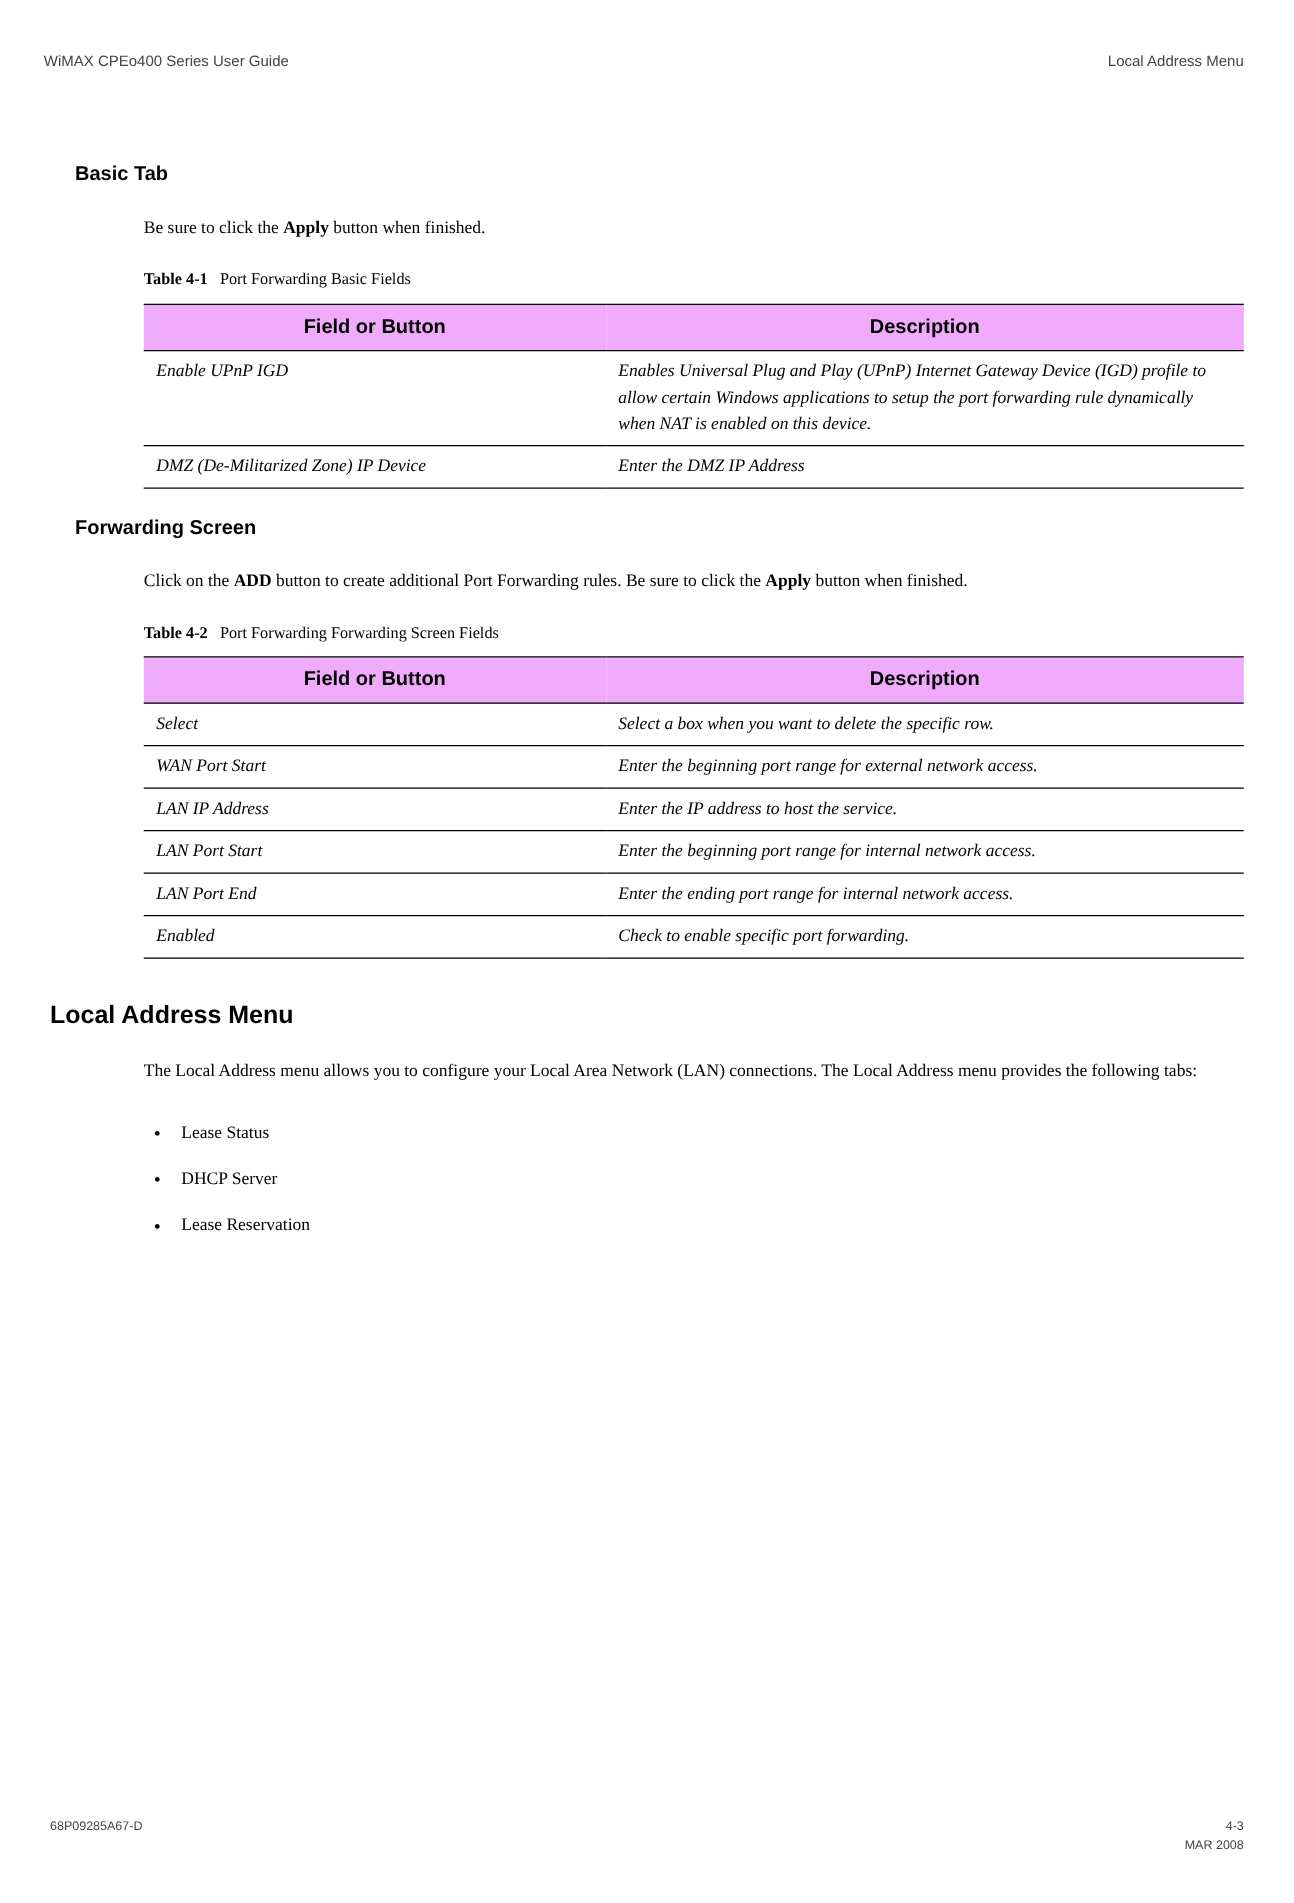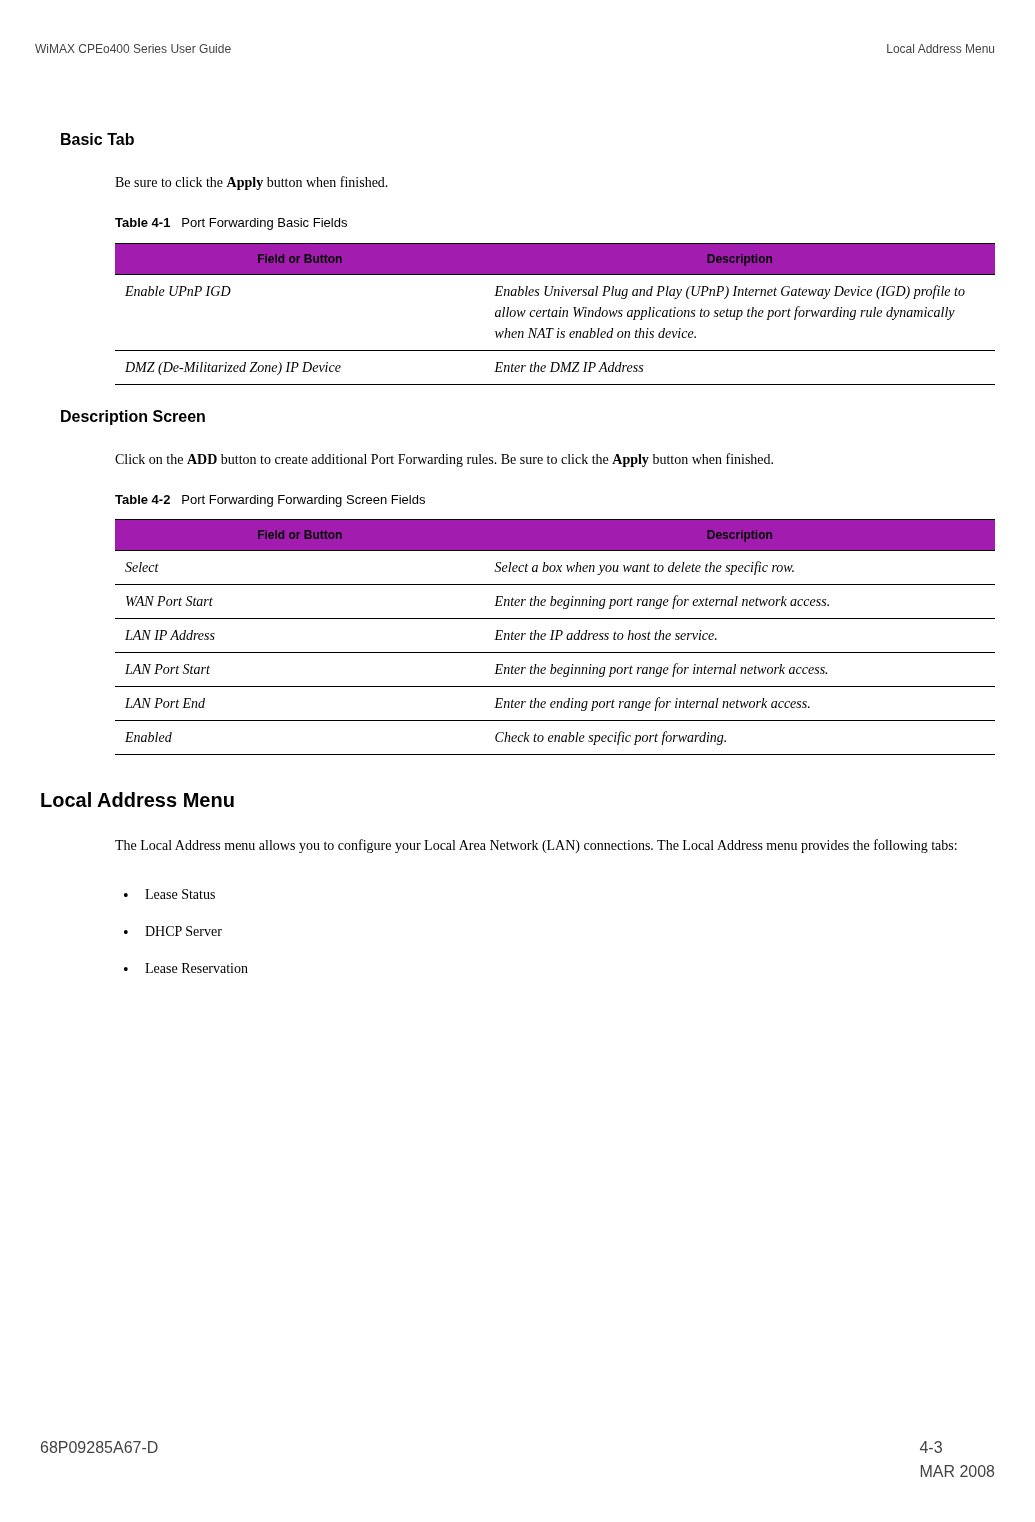--- a/index.html
+++ b/index.html
@@ -35,37 +35,37 @@
     .subsection-heading {
       font-family: Verdana, Arial, sans-serif;
       font-weight: bold;
       font-size: 20px;
       margin: 30px 0 20px 40px;
     }
     .body-text {
       margin: 0 40px 20px 115px;
     }
     .table-caption {
-      font-family: Liberation Sans, sans-serif;
+      font-family: Liberation Serif, serif;
       font-size: 13px;
       margin: 20px 40px 10px 115px;
     }
     .table-caption .table-label {
       font-weight: bold;
     }
     table {
       width: calc(100% - 155px);
       margin: 0 40px 20px 115px;
       border-collapse: collapse;
     }
     thead th {
-      background: #a21caf;
-      font-family: Verdana, Arial, sans-serif;
-      font-weight: bold;
-      font-size: 12px;
+      background: #f0abfc;
+      font-family: Verdana, Arial, sans-serif;
+      font-weight: bold;
+      font-size: 16px;
       padding: 6px 10px;
       text-align: center;
       border-top: 1px solid #000;
       border-bottom: 1px solid #000;
     }
     tbody td {
       padding: 6px 10px;
       vertical-align: top;
       border-bottom: 1px solid #000;
       font-style: italic;
@@ -89,24 +89,25 @@
     }
     .footer {
       position: absolute;
       bottom: 38px;
       left: 0;
       right: 0;
       padding: 0 40px;
       display: flex;
       justify-content: space-between;
       font-family: Verdana, Arial, sans-serif;
-      font-size: 16px;
+      font-size: 10px;
       color: #444;
     }
     .footer-right {
+      text-align: right;
     }
     .bold {
       font-weight: bold;
     }
   </style>
 </head>
 <body>
 
 <div class="header">
   <span>WiMAX CPEo400 Series User Guide</span>
@@ -135,21 +136,21 @@
       <td>Enable UPnP IGD</td>
       <td>Enables Universal Plug and Play (UPnP) Internet Gateway Device (IGD) profile to allow certain Windows applications to setup the port forwarding rule dynamically when NAT is enabled on this device.</td>
     </tr>
     <tr>
       <td>DMZ (De-Militarized Zone) IP Device</td>
       <td>Enter the DMZ IP Address</td>
     </tr>
   </tbody>
 </table>
 
-<h2 class="section-heading">Description Screen</h2>
+<h2 class="section-heading">Forwarding Screen</h2>
 
 <p class="body-text">
   <span>Click on the </span><span class="bold">ADD</span><span> button to create additional Port Forwarding rules. Be sure to click the </span><span class="bold">Apply</span><span> button when finished.</span>
 </p>
 
 <p class="table-caption">
   <span class="table-label">Table 4-2</span>&nbsp;&nbsp;&nbsp;<span>Port Forwarding Forwarding Screen Fields</span>
 </p>
 
 <table>

